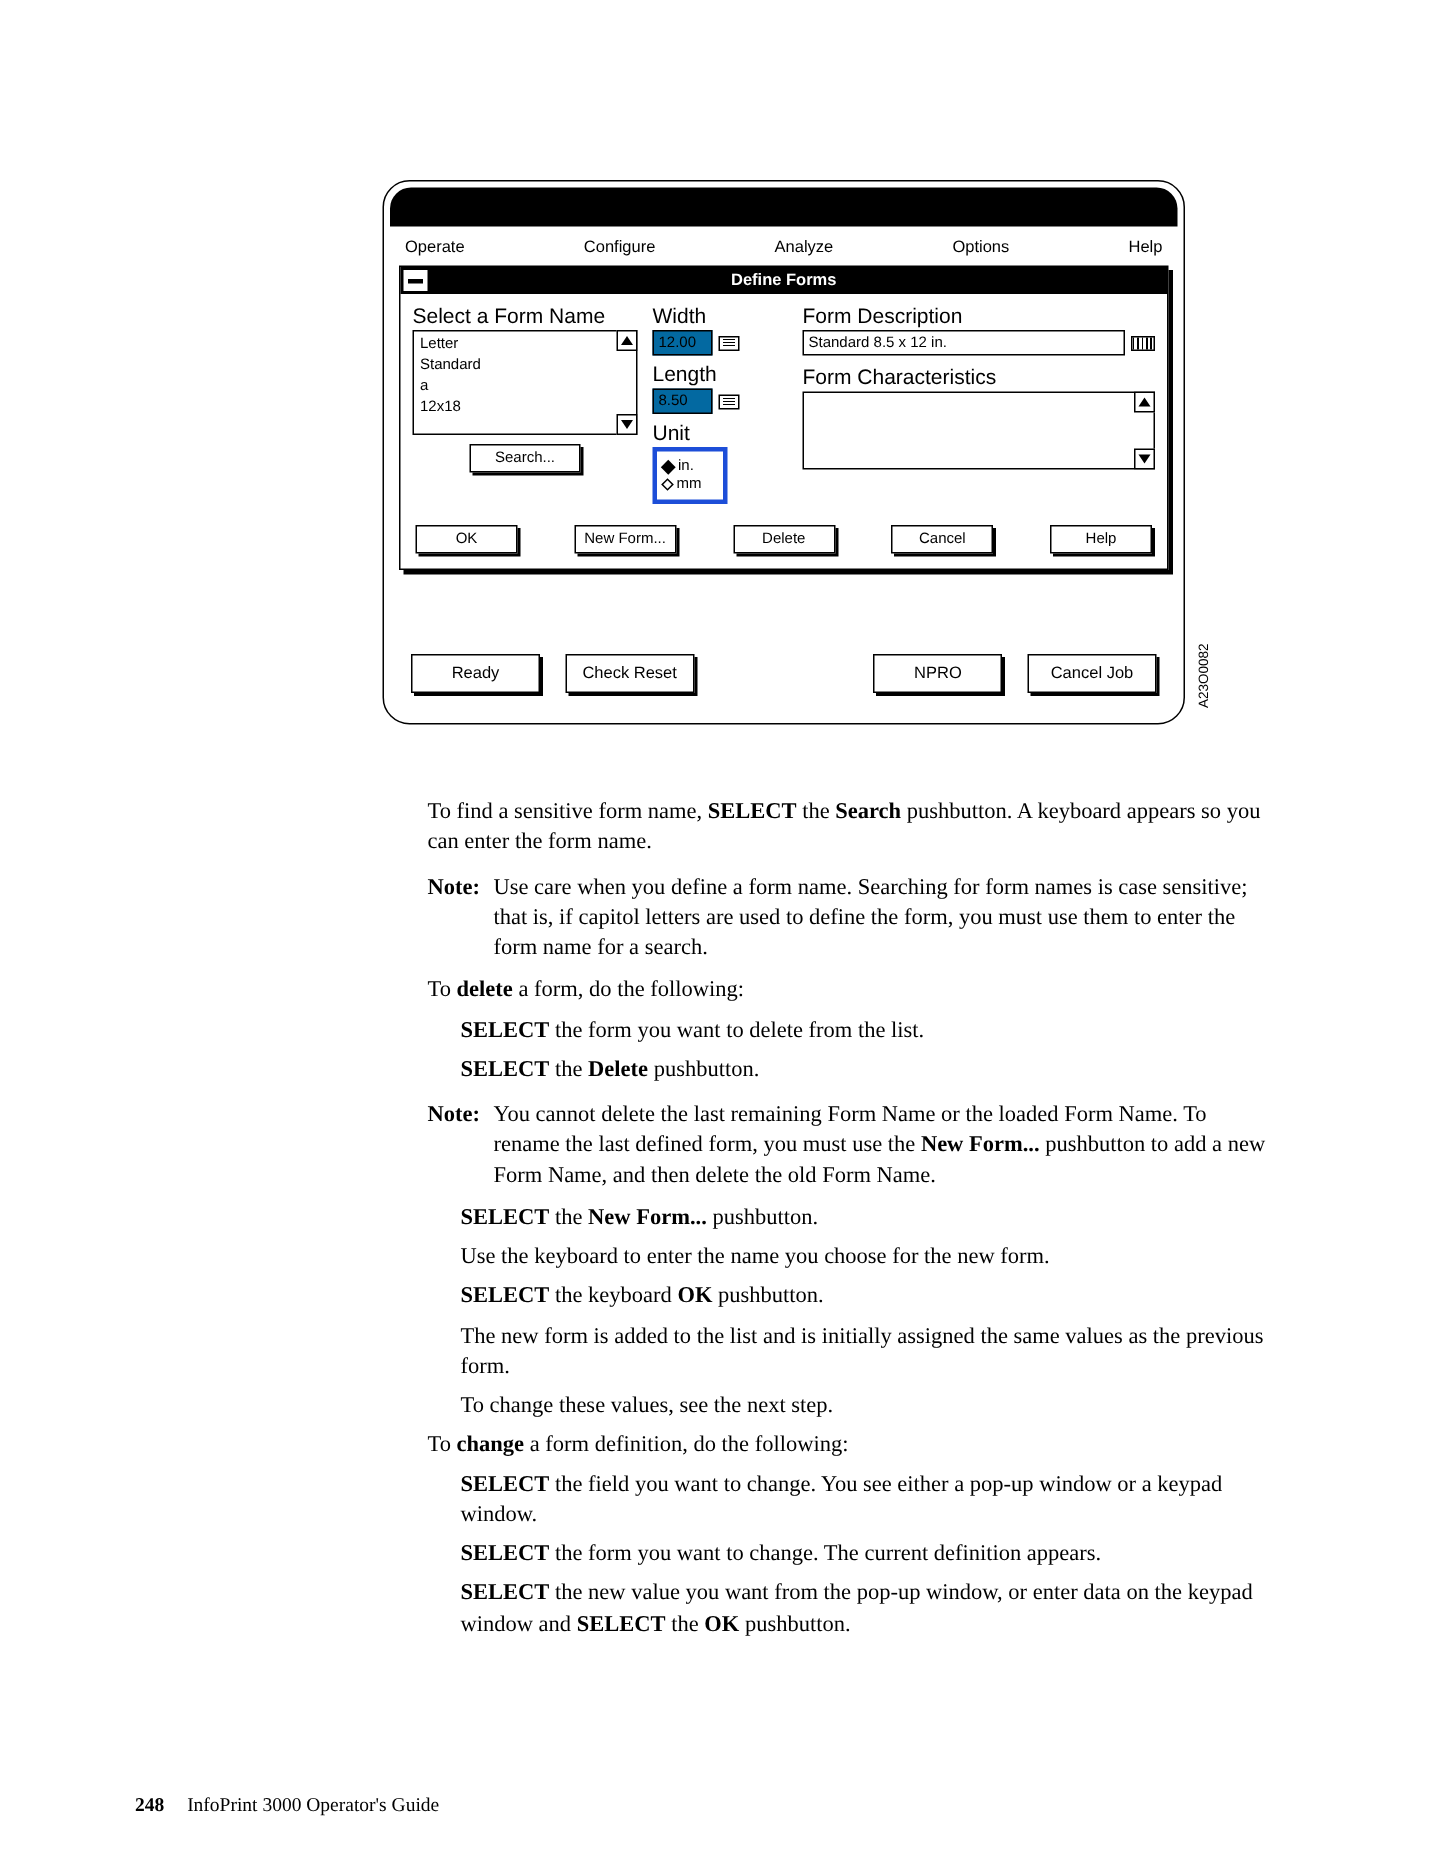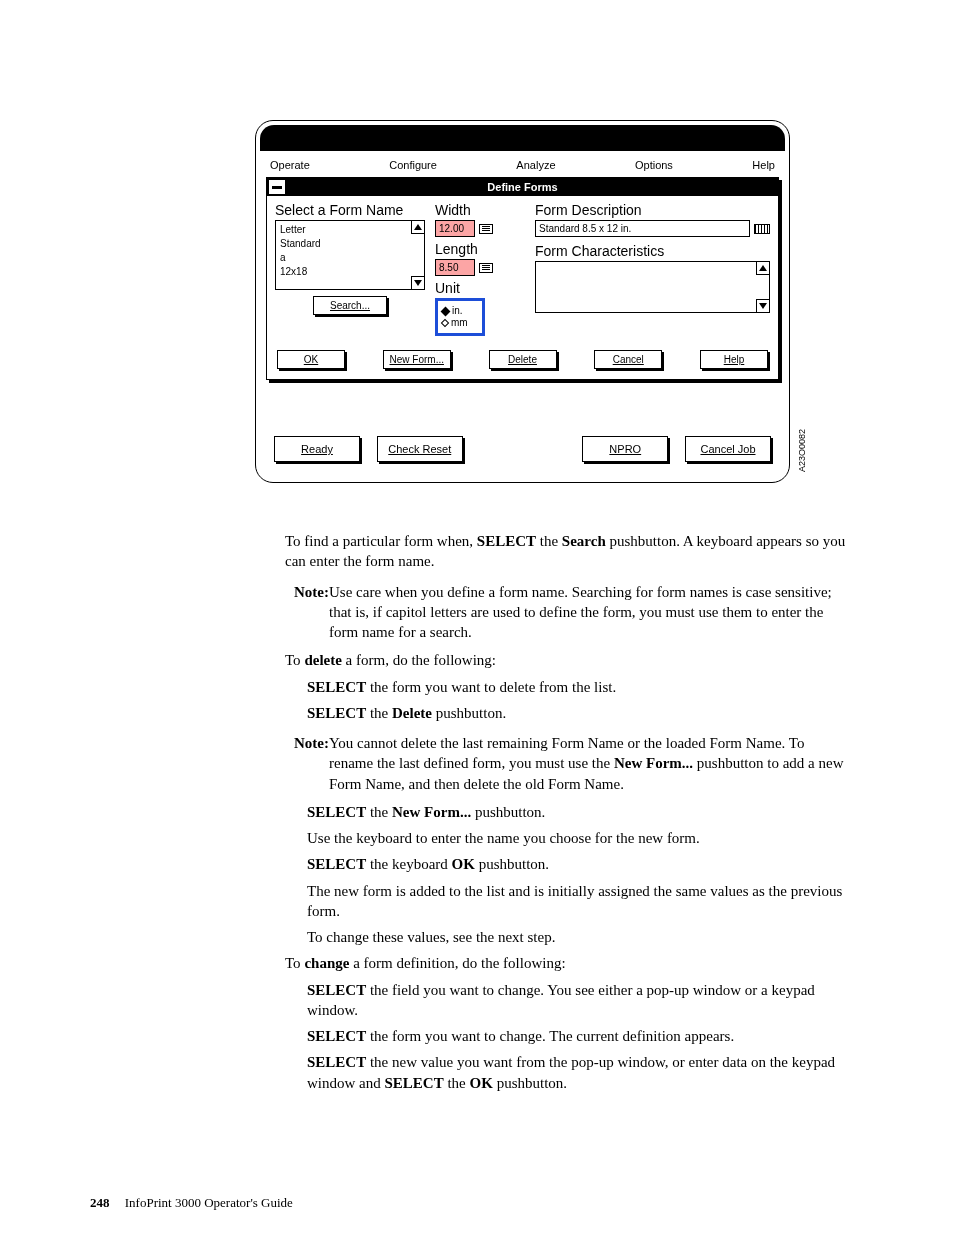--- a/index.html
+++ b/index.html
@@ -97,30 +97,29 @@
   .btn {
     border: 1px solid #000;
     box-shadow: 2px 2px 0 #000;
     background: #fff;
     font-family: Arial, sans-serif;
     font-size: 10px;
     padding: 3px 0;
     text-align: center;
     display: inline-block;
     cursor: pointer;
-    text-decoration: underline;
   }
   .btn-search { width: 74px; margin-left: 38px; }
   .field-row { display: flex; align-items: center; gap: 4px; margin-bottom: 4px;}
   .txt-in {
     border: 1px solid #000;
     padding: 2px 3px;
     width: 40px;
     font-size: 10px;
-    background: #fca5a5;
+    background: #0369a1;
   }
   .spin { width: 14px; height: 10px; border: 1px solid #000; display:flex; align-items:center; justify-content:center;}
   .spin .bars { width:8px; height:5px; background: repeating-linear-gradient(#000 0 1px, transparent 1px 2px);}
   .unit-box { border: 3px solid #1d4ed8; padding: 4px; width: 50px;}
   .radio-row { display:flex; align-items:center; gap:3px; font-size:10px; line-height:12px;}
   .dia-f { width:7px;height:7px; transform:rotate(45deg); background:#000;}
   .dia-e { width:6px;height:6px; transform:rotate(45deg); border:1px solid #000;}
   .desc-in { border:1px solid #000; padding:2px 3px; flex:1; font-size:10px;}
   .kbd-icn { width:16px;height:10px;border:1px solid #000; background: repeating-linear-gradient(90deg,#000 0 1px, transparent 1px 3px);}
   .char-list {
@@ -145,21 +144,21 @@
   }
   .body-text {
     margin-left: 195px;
     margin-top: 48px;
     font-size: 15px;
     line-height: 1.35;
     width: 565px;
   }
   .body-text p { margin-bottom: 6px; }
   .note-row { display:flex; margin-top: 10px; margin-bottom: 8px;}
-  .note-lbl { font-weight:bold; width: 44px; flex-shrink:0;text-align:right;}
+  .note-lbl { font-weight:bold; width: 44px; flex-shrink:0;}
   .note-txt { flex:1; }
   .indent1 { margin-left: 22px; }
   .footer {
     position:absolute; bottom: 24px; left: 90px;
     font-size: 13px;
   }
   .footer .pn { font-weight:bold; margin-right: 12px;}
   b { font-weight: bold; }
 </style>
 </head>
@@ -262,21 +261,21 @@
       <div class="btn">Check Reset</div>
       <div class="btn gap-spacer"></div>
       <div class="btn">NPRO</div>
       <div class="btn">Cancel Job</div>
     </div>
 
     <div class="fig-id">A23O0082</div>
   </div>
 
   <div class="body-text">
-    <p><span>To find a particular form when, </span><b>SELECT</b><span> the </span><b>Search</b><span> pushbutton. A keyboard appears so you can enter the form name.</span></p>
+    <p><span>To find a sensitive form name, </span><b>SELECT</b><span> the </span><b>Search</b><span> pushbutton. A keyboard appears so you can enter the form name.</span></p>
 
     <div class="note-row">
       <div class="note-lbl">Note:</div>
       <div class="note-txt">Use care when you define a form name. Searching for form names is case sensitive; that is, if capitol letters are used to define the form, you must use them to enter the form name for a search.</div>
     </div>
 
     <p><span>To </span><b>delete</b><span> a form, do the following:</span></p>
     <p class="indent1"><b>SELECT</b><span> the form you want to delete from the list.</span></p>
     <p class="indent1"><b>SELECT</b><span> the </span><b>Delete</b><span> pushbutton.</span></p>
 

